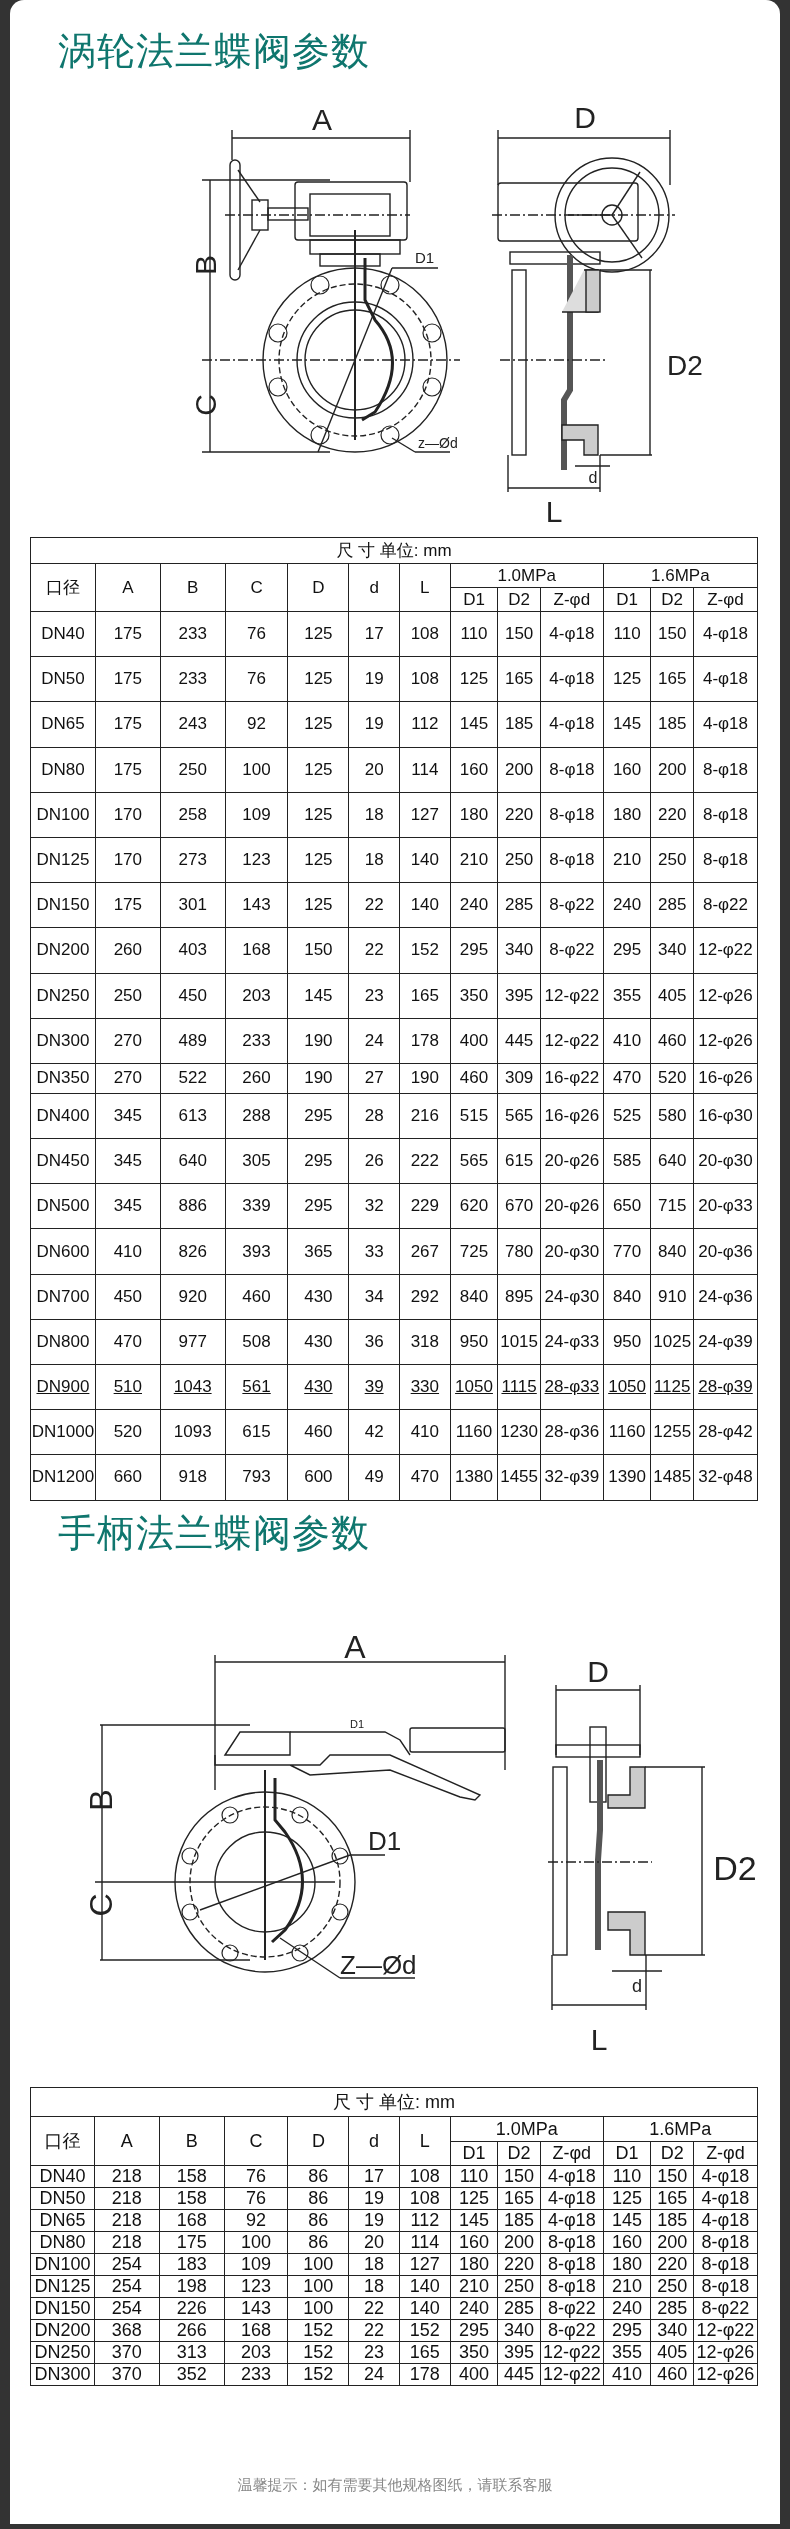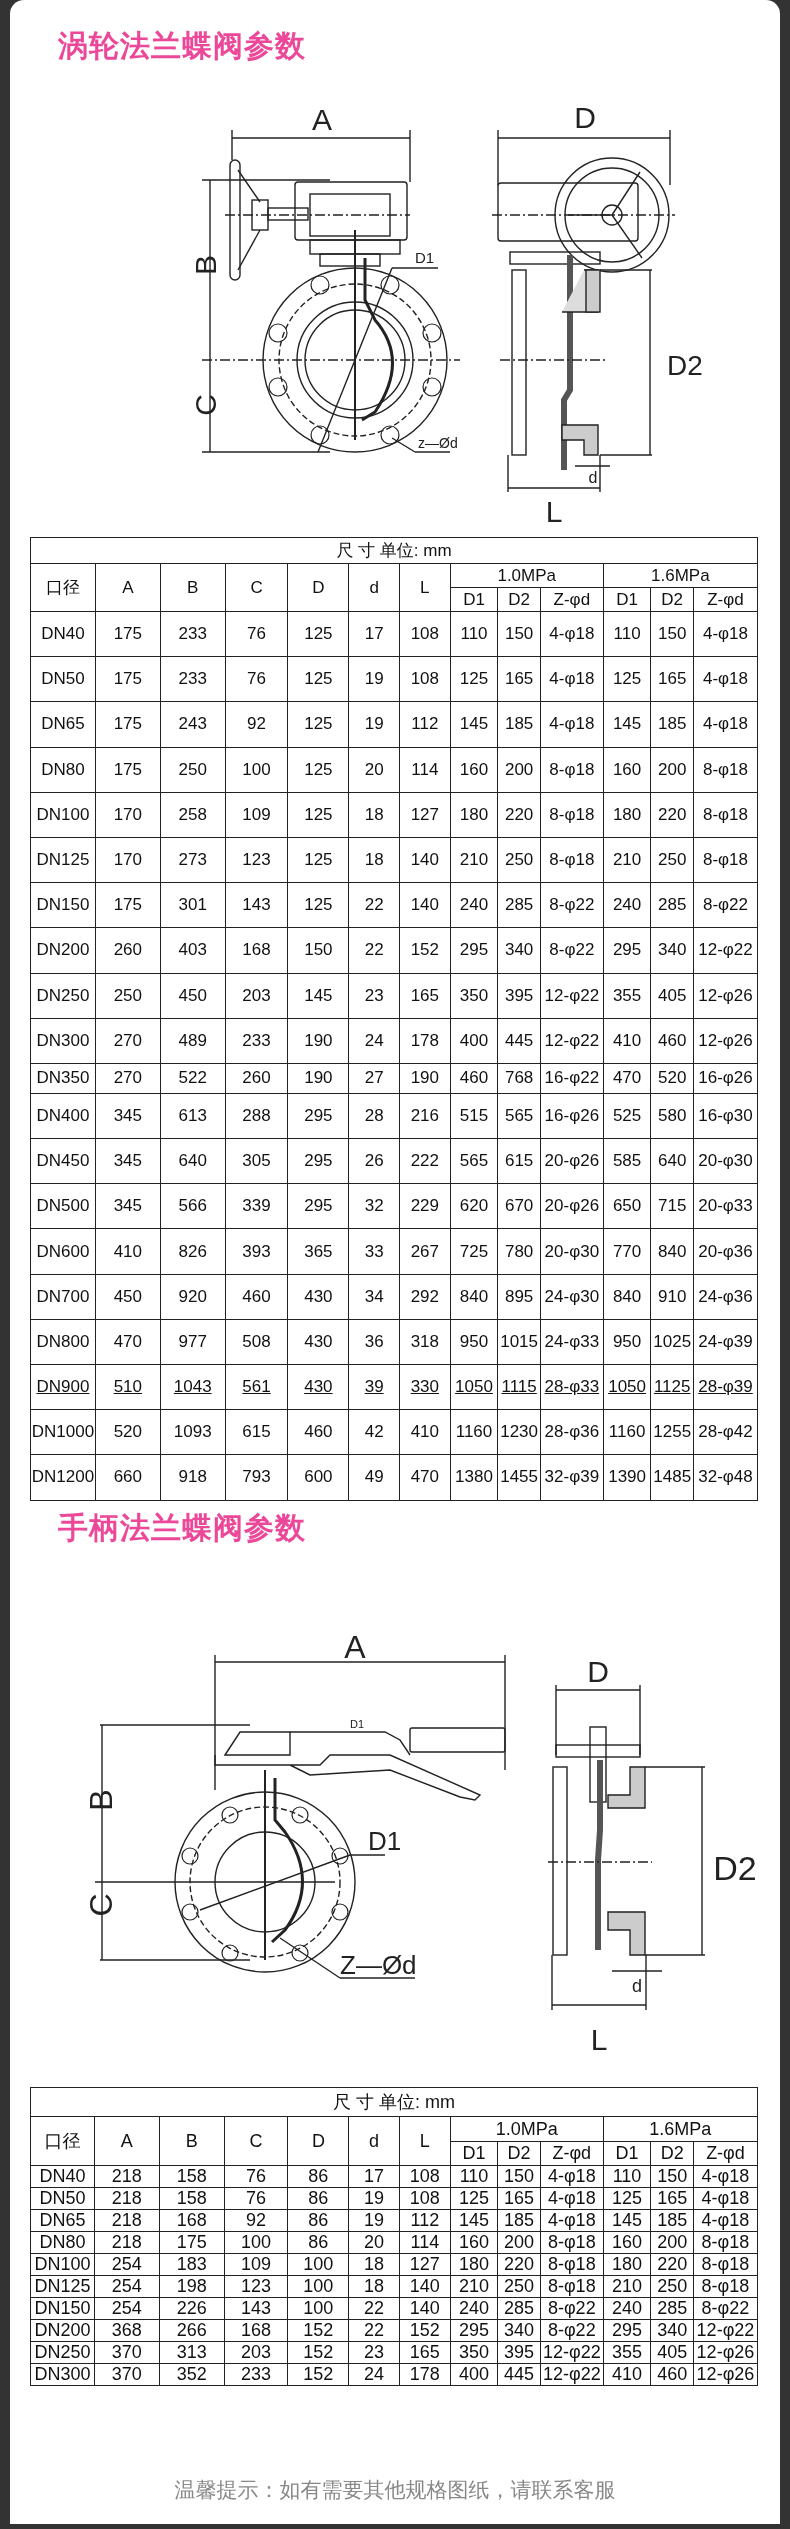--- a/index.html
+++ b/index.html
@@ -1,28 +1,28 @@
 <!DOCTYPE html>
 <html><head>
 <meta charset="utf-8">
 <style>
   html, body { margin:0; padding:0; }
   body { width:790px; height:2529px; background:#333333; position:relative; overflow:hidden;
          font-family:"DejaVu Sans", sans-serif; }
   .sheet { position:absolute; left:10px; top:0; width:770px; height:2524px; background:#ffffff;
            border-radius:14px 14px 0 0; }
-  .title { position:absolute; left:48px; font-weight:bold; font-size:30px; color:#ec4899; letter-spacing:1px; }
+  .title { position:absolute; left:48px; font-weight:normal; font-size:38px; color:#0f766e; letter-spacing:1px; }
   .drawing { position:absolute; }
   table.spec { position:absolute; left:20px; border-collapse:collapse; table-layout:fixed;
                font-family:"Liberation Sans Narrow","Liberation Sans", sans-serif; color:#111; }
   table.spec td { border:1.5px solid #222; text-align:center; padding:0; overflow:hidden; white-space:nowrap; }
   table.t1 { top:537px; width:728px; font-size:17px; }
   table.t2 { top:2087px; width:728px; font-size:18px; }
   .unit-cell { text-align:center; letter-spacing:0; }
-  .note { position:absolute; left:0; width:770px; top:2476px; text-align:center; color:#888; font-size:21px; }
+  .note { position:absolute; left:0; width:770px; top:2476px; text-align:center; color:#888; font-size:15px; }
 </style>
 </head>
 <body>
 
 <div class="sheet">
 
   <div class="title" style="top:26px;">涡轮法兰蝶阀参数</div>
 
   <svg class="drawing" style="left:160px;top:90px;" width="310" height="420" viewBox="0 0 310 420" fill="none" stroke="#222" stroke-width="1.4">
 
@@ -299,21 +299,21 @@
         </tr>
         <tr style="height: 30px;">
           <td>DN350</td>
           <td>270</td>
           <td>522</td>
           <td>260</td>
           <td>190</td>
           <td>27</td>
           <td>190</td>
           <td>460</td>
-          <td>768</td>
+          <td>309</td>
           <td>16-φ22</td>
           <td>470</td>
           <td>520</td>
           <td>16-φ26</td>
         </tr>
         <tr style="height: 45.2px;">
           <td>DN400</td>
           <td>345</td>
           <td>613</td>
           <td>288</td>
@@ -338,21 +338,21 @@
           <td>565</td>
           <td>615</td>
           <td>20-φ26</td>
           <td>585</td>
           <td>640</td>
           <td>20-φ30</td>
         </tr>
         <tr style="height: 45.2px; margin-left: 13px;">
           <td>DN500</td>
           <td>345</td>
-          <td>566</td>
+          <td>886</td>
           <td>339</td>
           <td>295</td>
           <td>32</td>
           <td>229</td>
           <td>620</td>
           <td>670</td>
           <td>20-φ26</td>
           <td>650</td>
           <td>715</td>
           <td>20-φ33</td>

